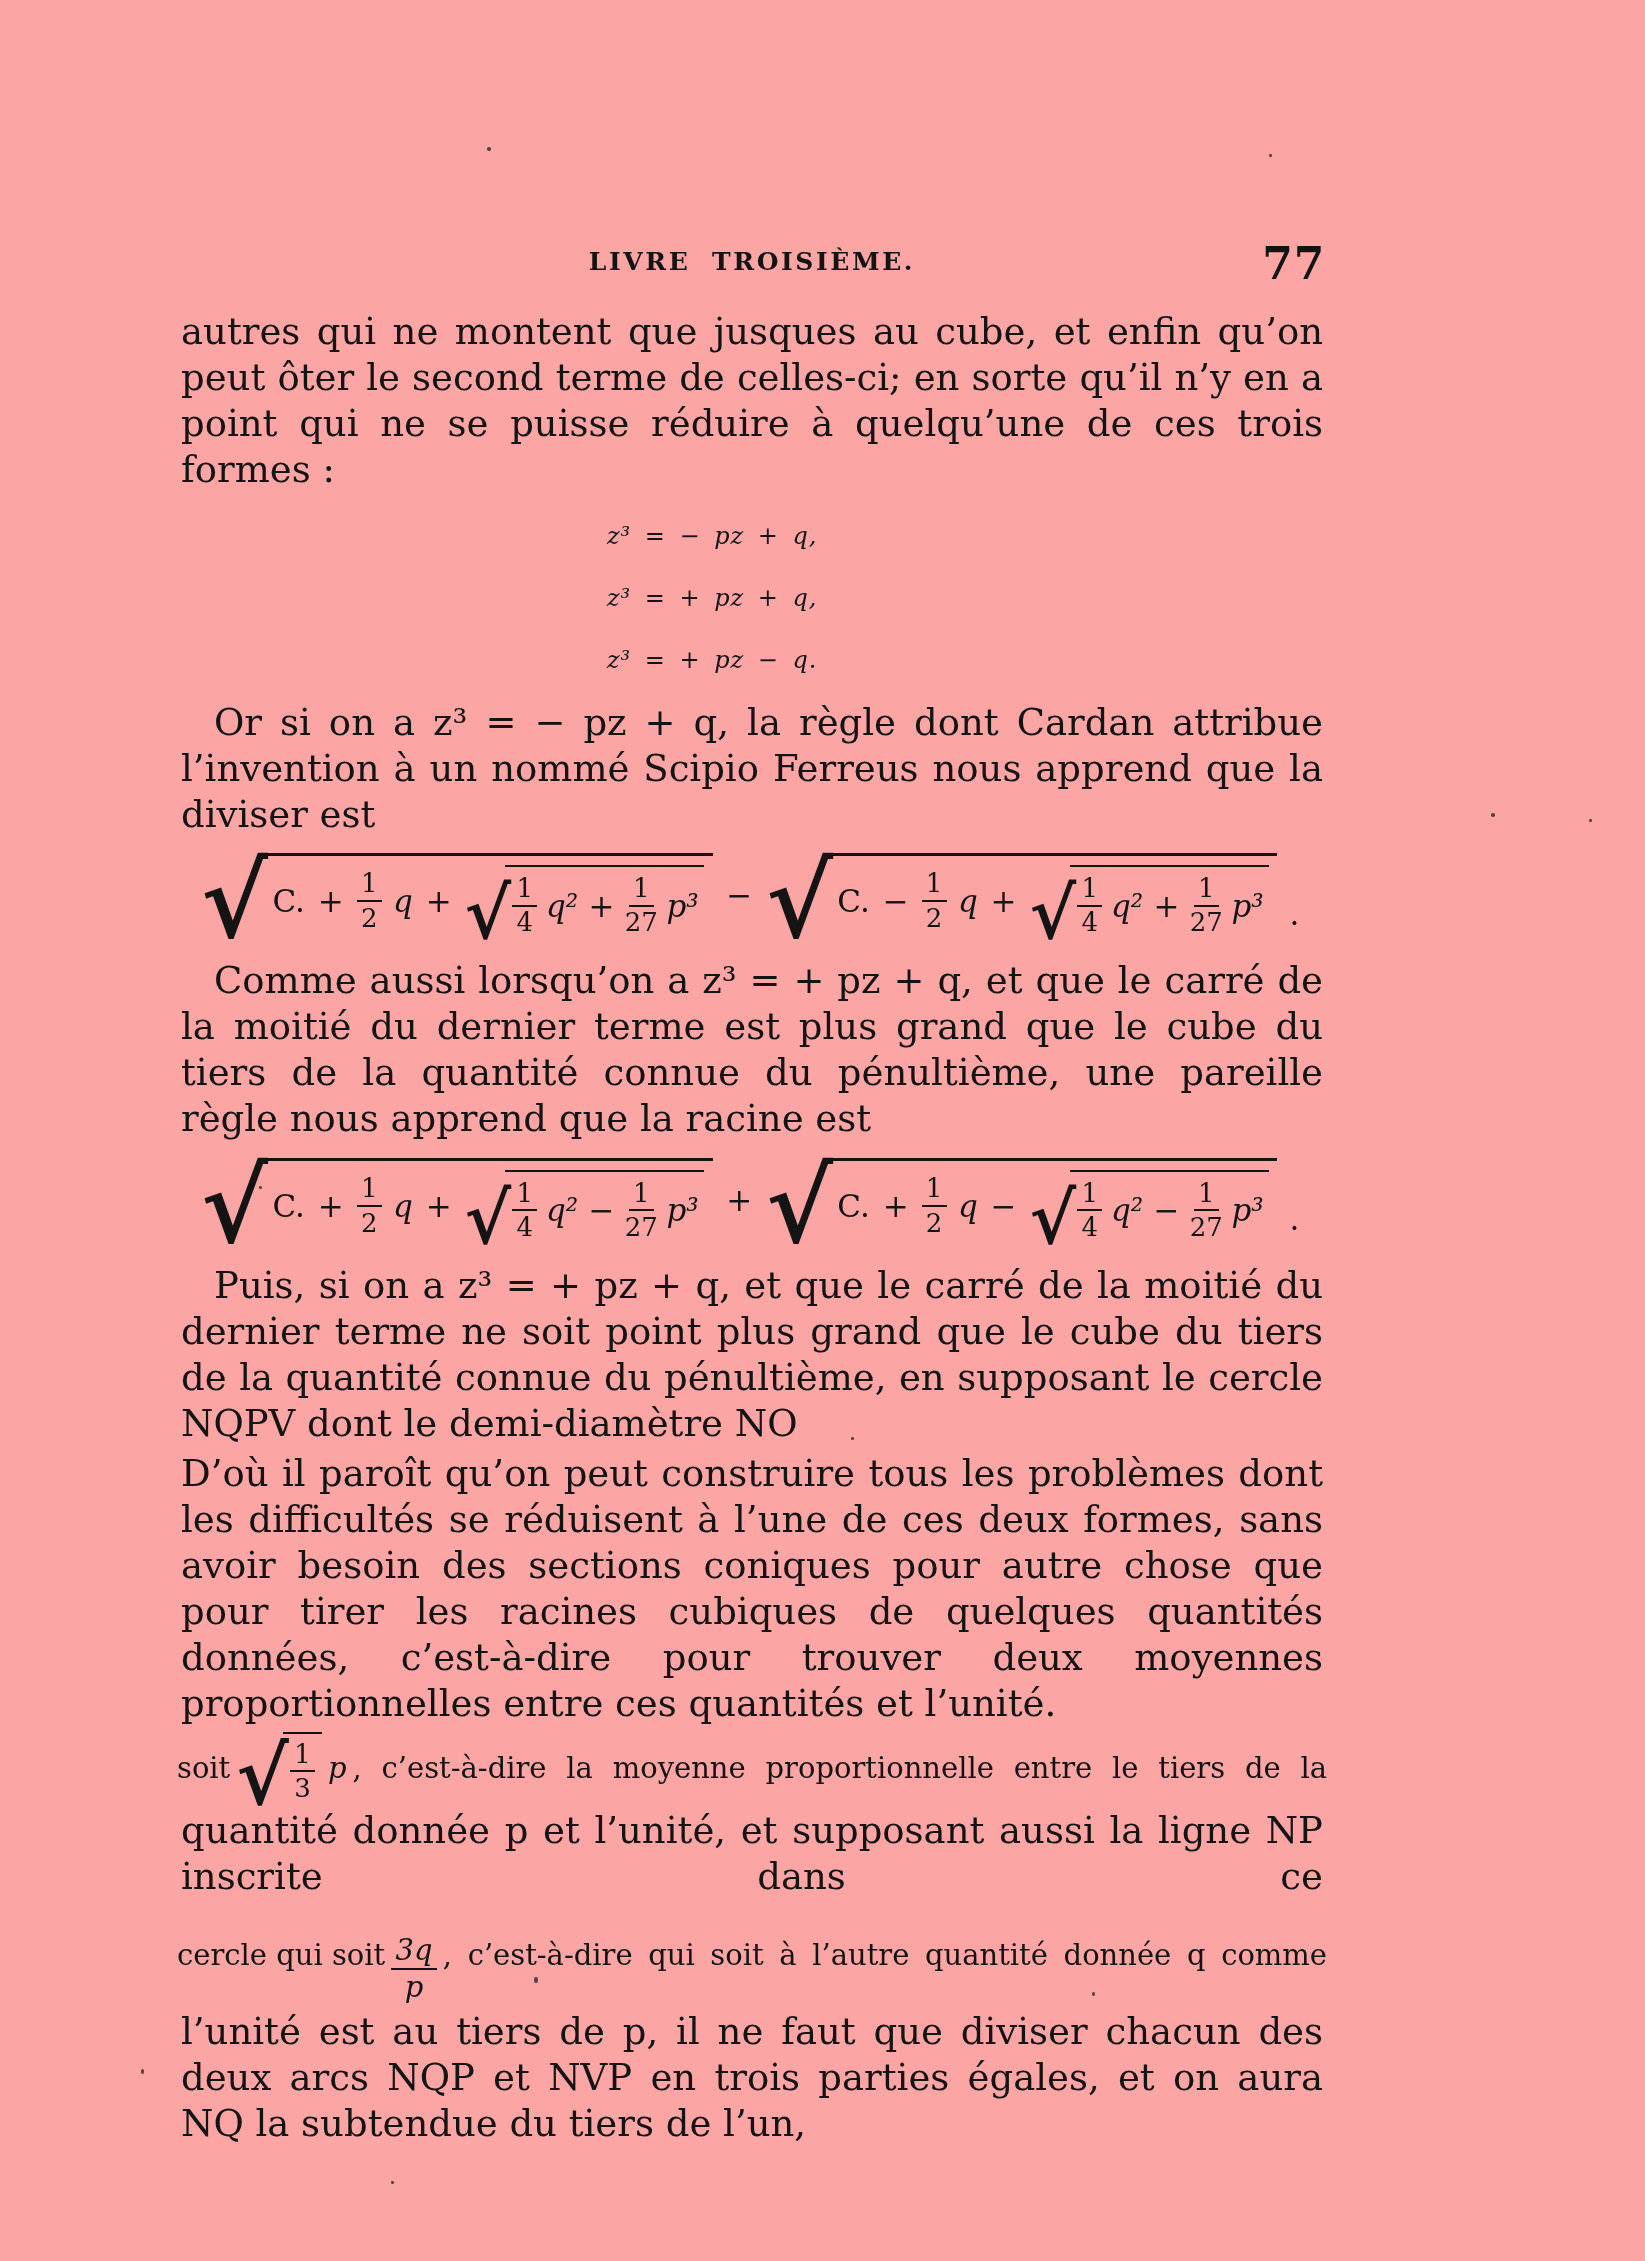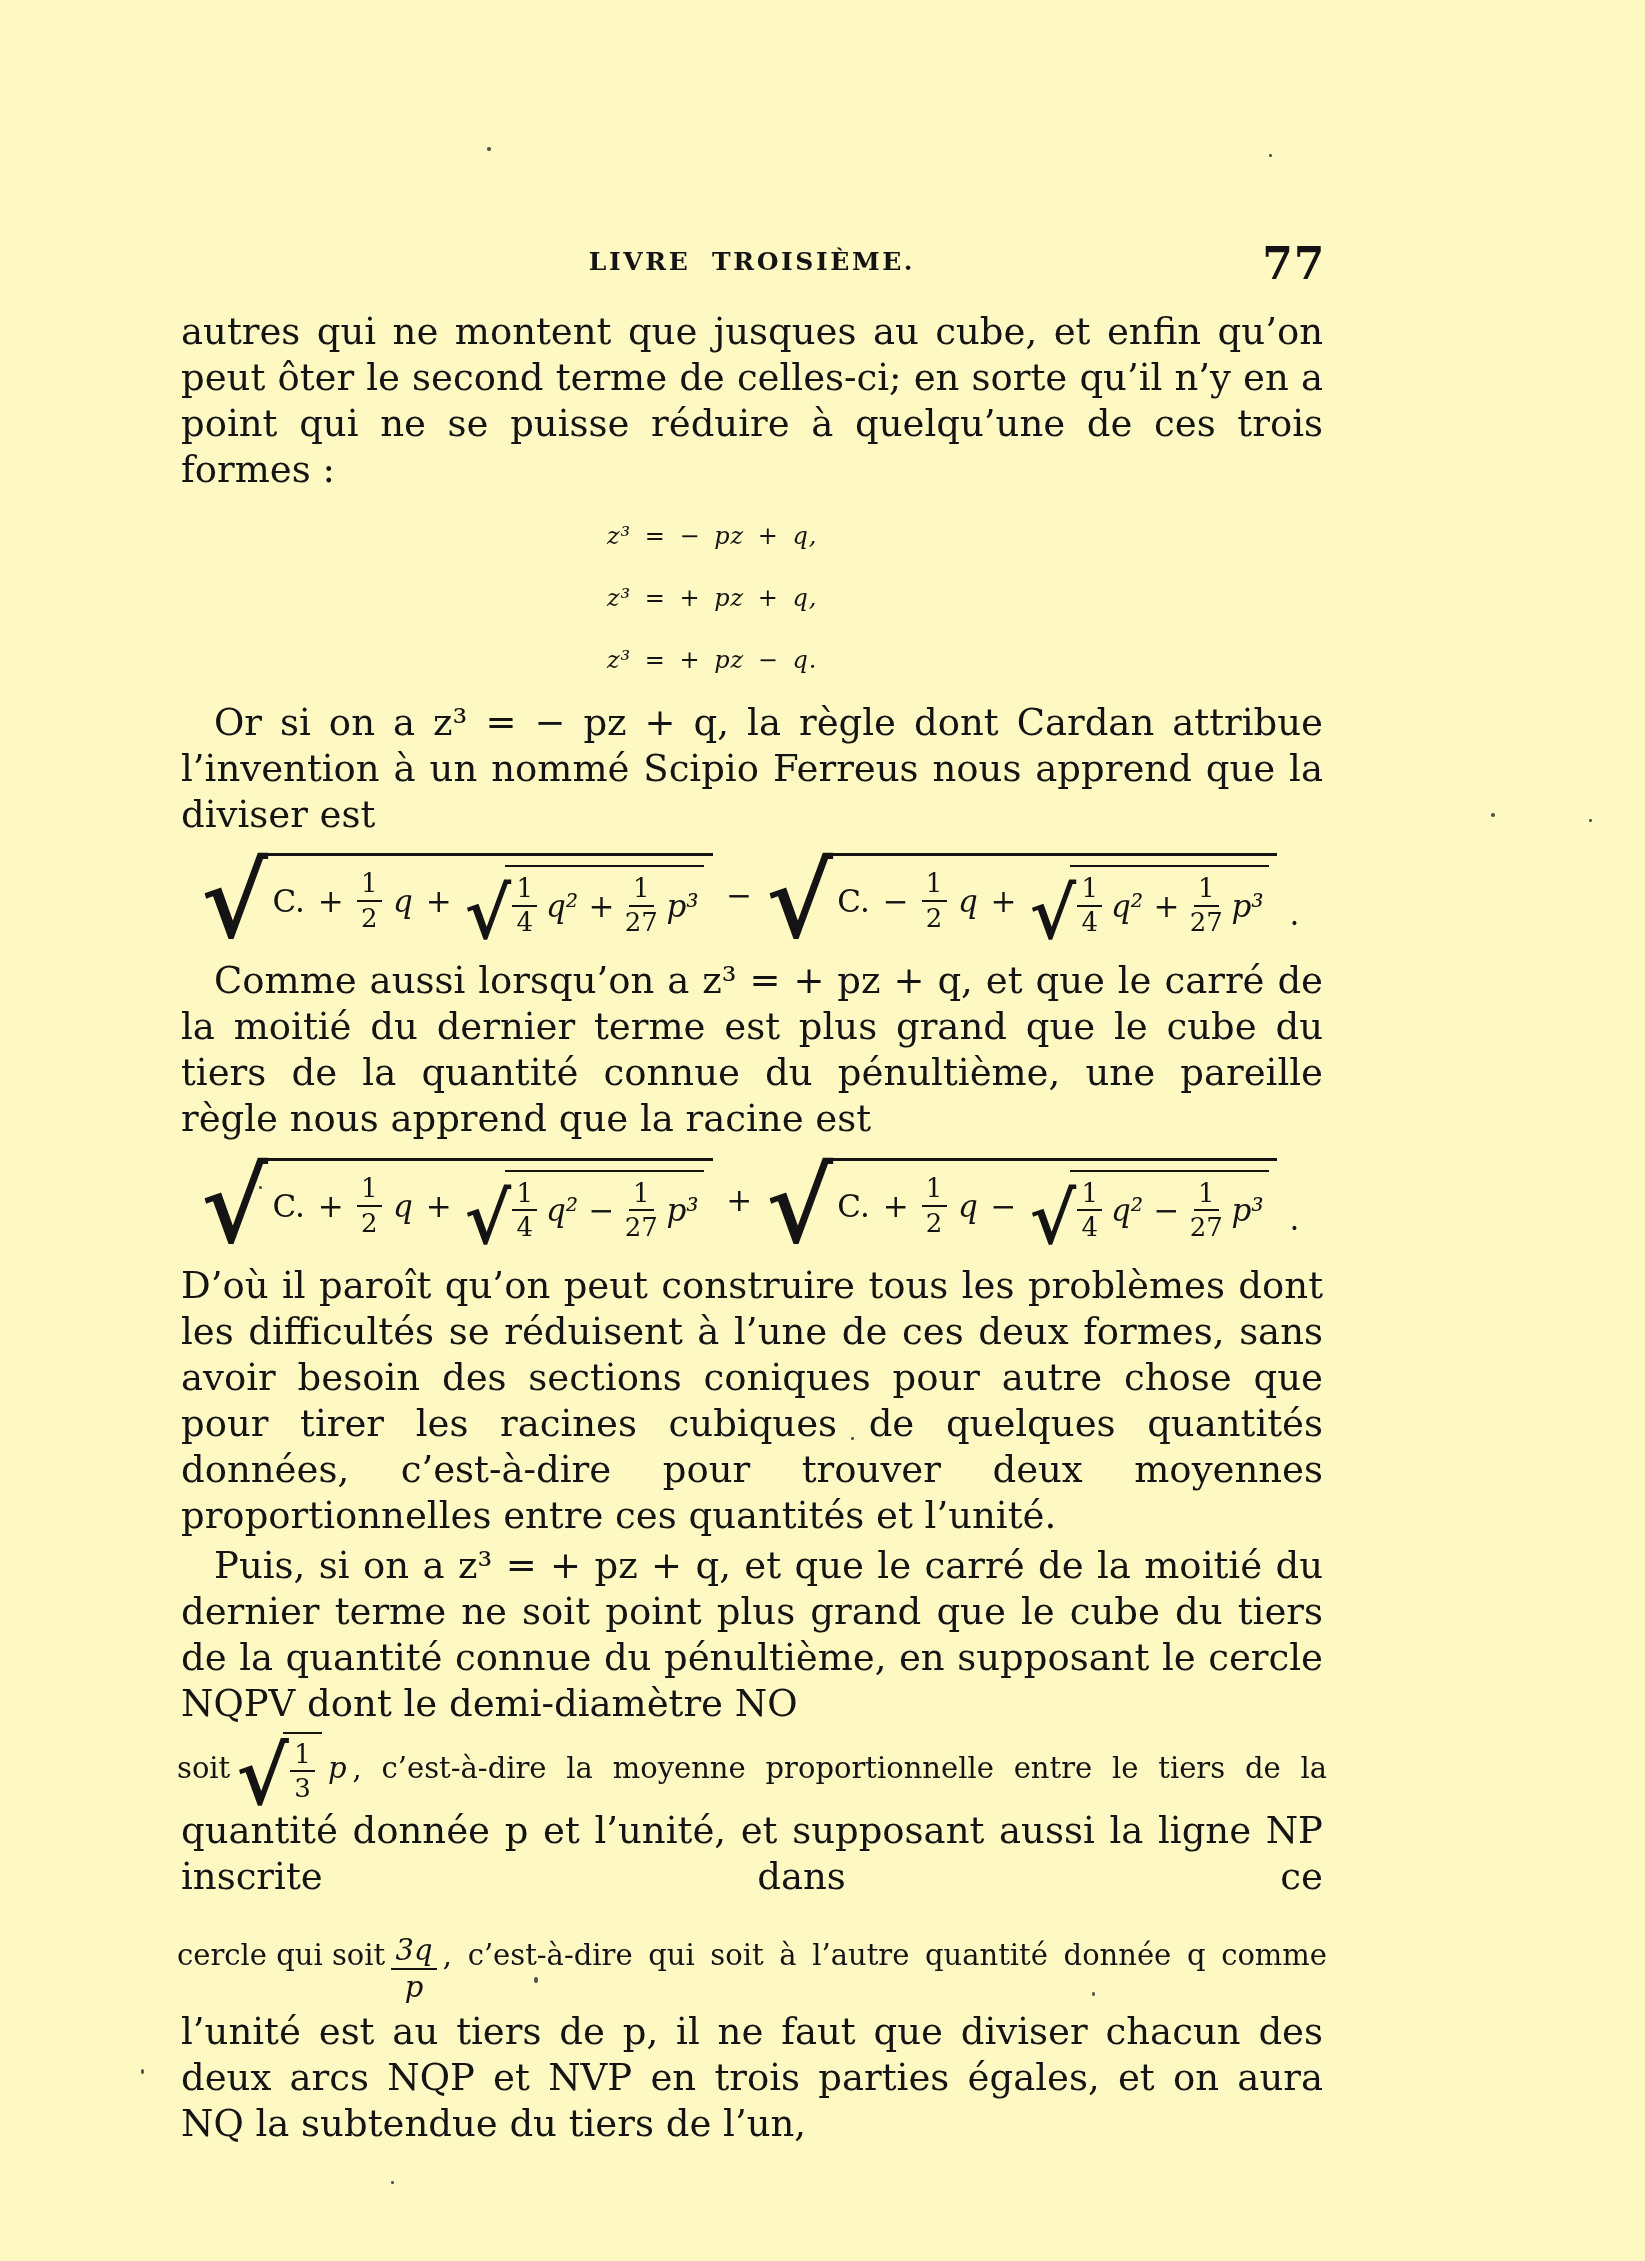--- a/index.html
+++ b/index.html
@@ -1,19 +1,19 @@
 <!DOCTYPE html>
 <html style="font-size:14px"><head>
 <meta charset="utf-8">
 <style>
   html,body{margin:0;padding:0;background:#e8e8e8;}
   .page{
     position:relative;
     width:1646px;height:2261px;
-    background:#fef9c3;
+    background:#fca5a5;
     overflow:hidden;
     font-family:"DejaVu Serif","Liberation Serif",serif;
     color:#141414;
   }
   .column{
     position:absolute;left:177px;top:247px;width:1150px;
   }
   
   .pagehead{position:relative;height:38px;margin-bottom:24px;}
   .running-title{
@@ -218,23 +218,23 @@
                   <span class="fden">27</span>
                 </span>
               <span class="var">p³</span>
             </span>
           </span>
         </span>
       </span>
       <span class="fperiod">.</span>
     </div>
 
+    <p class="para indent">Puis, si on a z³ = + pz + q, et que le carré de la moitié du dernier terme ne soit point plus grand que le cube du tiers de la quantité connue du pénultième, en supposant le cercle NQPV dont le demi-diamètre NO</p>
+
     <p class="para">D’où il paroît qu’on peut construire tous les problèmes dont les difficultés se réduisent à l’une de ces deux formes, sans avoir besoin des sections coniques pour autre chose que pour tirer les racines cubiques de quelques quantités données, c’est-à-dire pour trouver deux moyennes proportionnelles entre ces quantités et l’unité.</p>
-
-    <p class="para indent">Puis, si on a z³ = + pz + q, et que le carré de la moitié du dernier terme ne soit point plus grand que le cube du tiers de la quantité connue du pénultième, en supposant le cercle NQPV dont le demi-diamètre NO</p>
 
     <div class="mathline">
       <span class="lead">soit</span>
       <span class="sqrt mid">
         <span class="rsign">√</span>
         <span class="rbody">
           <span class="frac">
               <span class="fnum">1</span>
               <span class="fden">3</span>
             </span>

